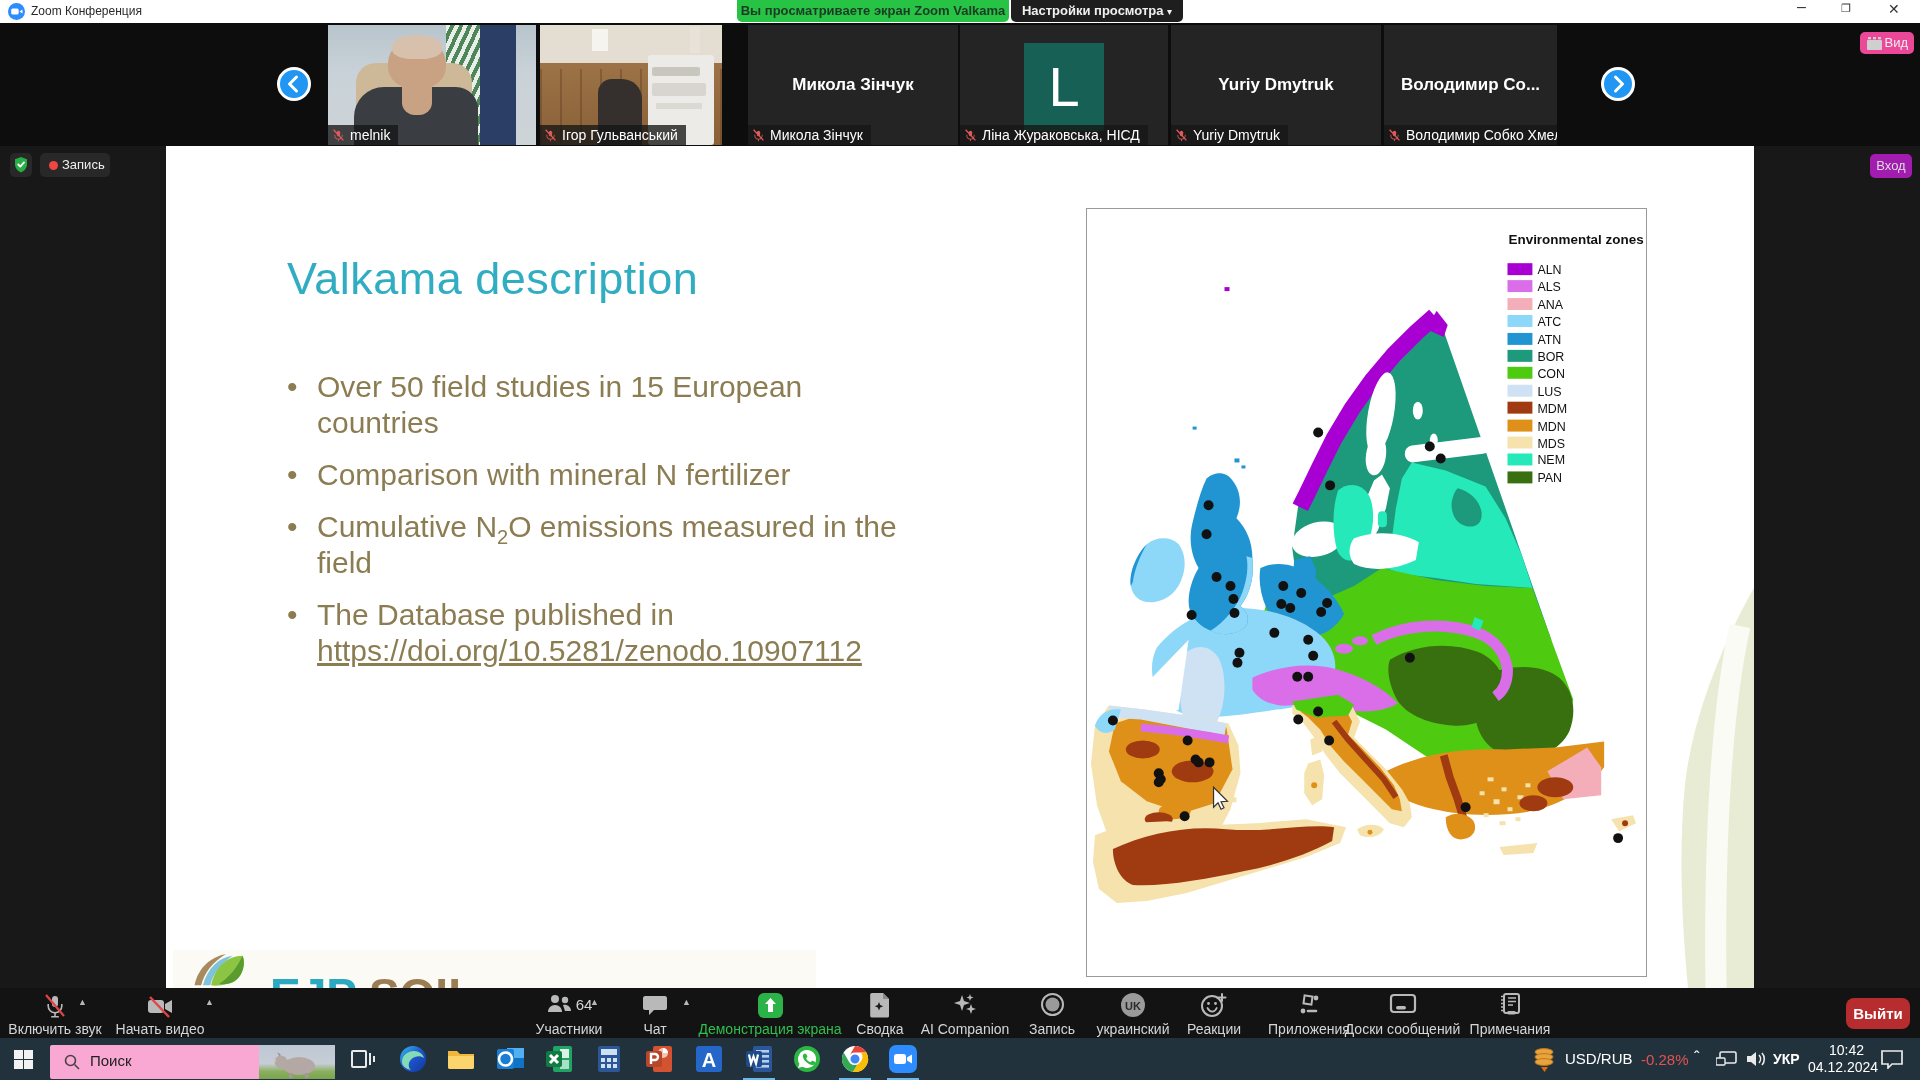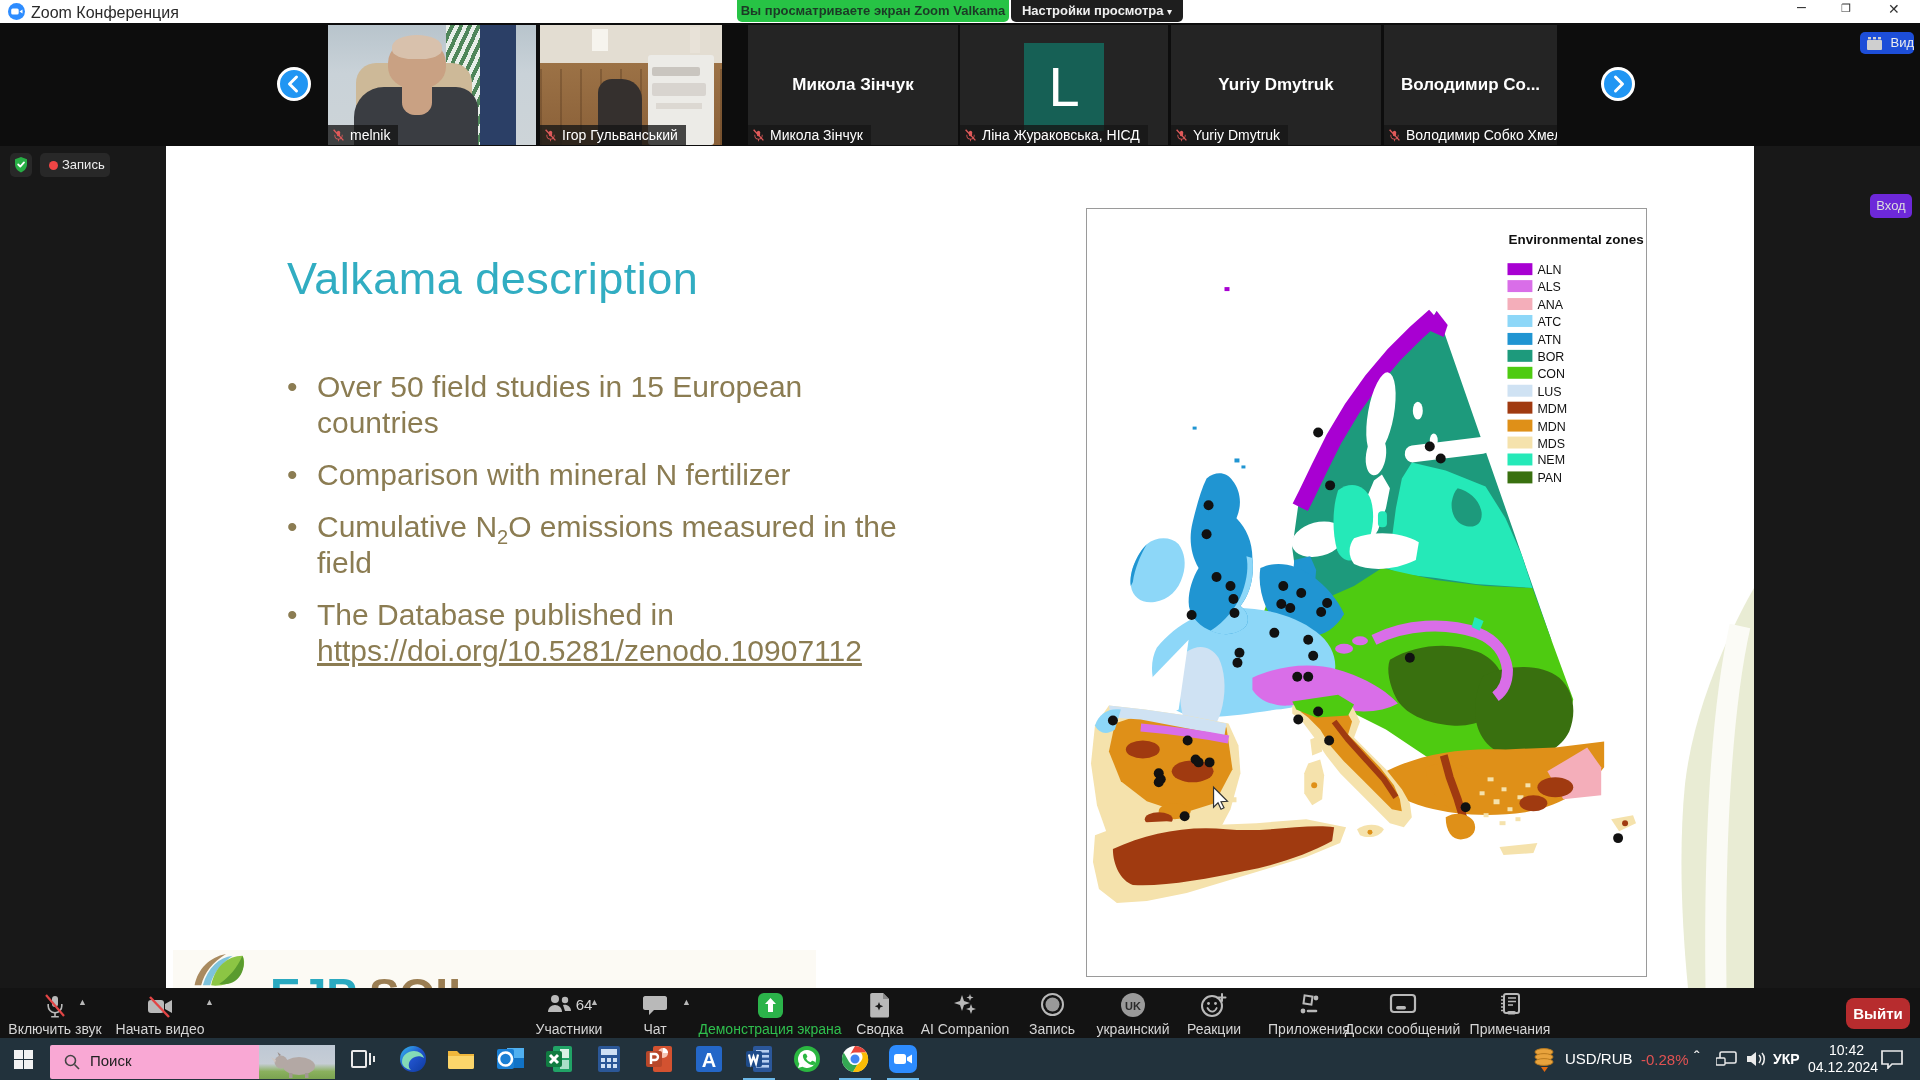--- a/index.html
+++ b/index.html
@@ -2,21 +2,21 @@
 <html><head>
 <meta charset="utf-8">
 <style>
 * { margin:0; padding:0; box-sizing:border-box; }
 html,body { width:1920px; height:1080px; overflow:hidden; background:#181818; font-family:"Liberation Sans", sans-serif; }
 .abs { position:absolute; }
 #stage { position:relative; width:1920px; height:1080px; }
 
 #titlebar { left:0; top:0; width:1920px; height:23px; background:#ffffff; }
 #zicon { left:8px; top:3px; width:17px; height:17px; border-radius:50%; background:#2d8cff; }
-#ztitle { left:31px; top:4px; font-size:16px; color:#2a2a2a; }
+#ztitle { left:31px; top:4px; font-size:12px; color:#2a2a2a; }
 #greenbar { left:737px; top:0; width:272px; height:22px; background:#27c345; border-radius:0 0 5px 5px; color:#1c3a26; font-size:13px; font-weight:bold; text-align:center; line-height:22px; }
 #viewset { left:1011px; top:0; width:172px; height:22px; background:#1e1e1e; border-radius:0 0 5px 5px; color:#f0f0f0; font-size:13px; font-weight:bold; text-align:center; line-height:22px; }
 .winbtn { top:0px; color:#333; font-size:14px; }
 
 .tile { top:25px; height:120px; background:#242424; overflow:hidden; }
 .tname { width:100%; text-align:center; color:#fff; font-weight:bold; font-size:17px; }
 .vlabel { position:absolute; left:0; bottom:0; background:rgba(22,22,22,0.78); color:#fff; font-size:14px; line-height:20px; padding:0 8px 0 22px; white-space:nowrap; }
 .micico { position:absolute; left:4px; top:4px; width:13px; height:13px; }
 .navarrow { top:67px; width:34px; height:34px; border-radius:50%; background:#2196f3; border:3px solid #fff; }
 
@@ -24,22 +24,22 @@
 #stitle { left:121px; top:107px; font-size:45px; color:#31adc2; letter-spacing:0.5px; }
 #bullets { left:121px; top:223px; width:660px; color:#8b7c52; font-size:30px; line-height:36px; }
 #bullets li { list-style:none; position:relative; padding-left:30px; margin-bottom:16px; }
 #bullets li:before { content:"\2022"; position:absolute; left:0px; top:0; }
 
 #mapbox { left:920px; top:62px; width:561px; height:769px; background:#fff; border:1px solid #9a9a9a; }
 
 #shieldchip { left:10px; top:153px; width:22px; height:24px; background:#282828; border-radius:5px; }
 #recpill { left:40px; top:153px; width:70px; height:24px; background:#282828; border-radius:5px; color:#eee; font-size:13px; line-height:24px; padding-left:22px; }
 #recdot { left:49px; top:161px; width:9px; height:9px; border-radius:50%; background:#f04545; }
-#vidbtn { left:1860px; top:32px; width:54px; height:22px; background:#1d4ed8; border-radius:5px; color:#eee; font-size:13px; line-height:22px; text-align:right; }
-#vhodbtn { left:1870px; top:154px; width:42px; height:24px; background:#6d28d9; border-radius:5px; color:#ddd; font-size:13px; line-height:24px; text-align:center;margin-top:40px; }
+#vidbtn { left:1860px; top:32px; width:54px; height:22px; background:#ec4899; border-radius:5px; color:#eee; font-size:13px; line-height:22px; text-align:right; padding-right:6px; }
+#vhodbtn { left:1870px; top:154px; width:42px; height:24px; background:#a21caf; border-radius:5px; color:#ddd; font-size:13px; line-height:24px; text-align:center; }
 
 #toolbar { left:0; top:988px; width:1920px; height:50px; background:#131313; }
 .titem { position:absolute; text-align:center; color:#d5d5d5; font-size:14px; }
 .tlabel { position:absolute; top:33px; width:200px; left:50%; transform:translateX(-50%); font-size:14px; color:#d5d5d5; }
 #quitbtn { left:1846px; top:10px; width:64px; height:31px; background:#b72c2e; border-radius:8px; color:#fff; font-weight:bold; font-size:15px; text-align:center; line-height:31px; }
 
 #taskbar { left:0; top:1038px; width:1920px; height:42px; background:#22323c; }
 #searchbox { left:50px; top:7px; width:285px; height:34px; background:#f9a8d4; border-radius:2px; color:#222; font-size:15px; }
 .tbico { position:absolute; top:5px; width:32px; height:32px; }
 .runbar { position:absolute; top:40px; height:2px; width:32px; background:#6cb8e8; }

